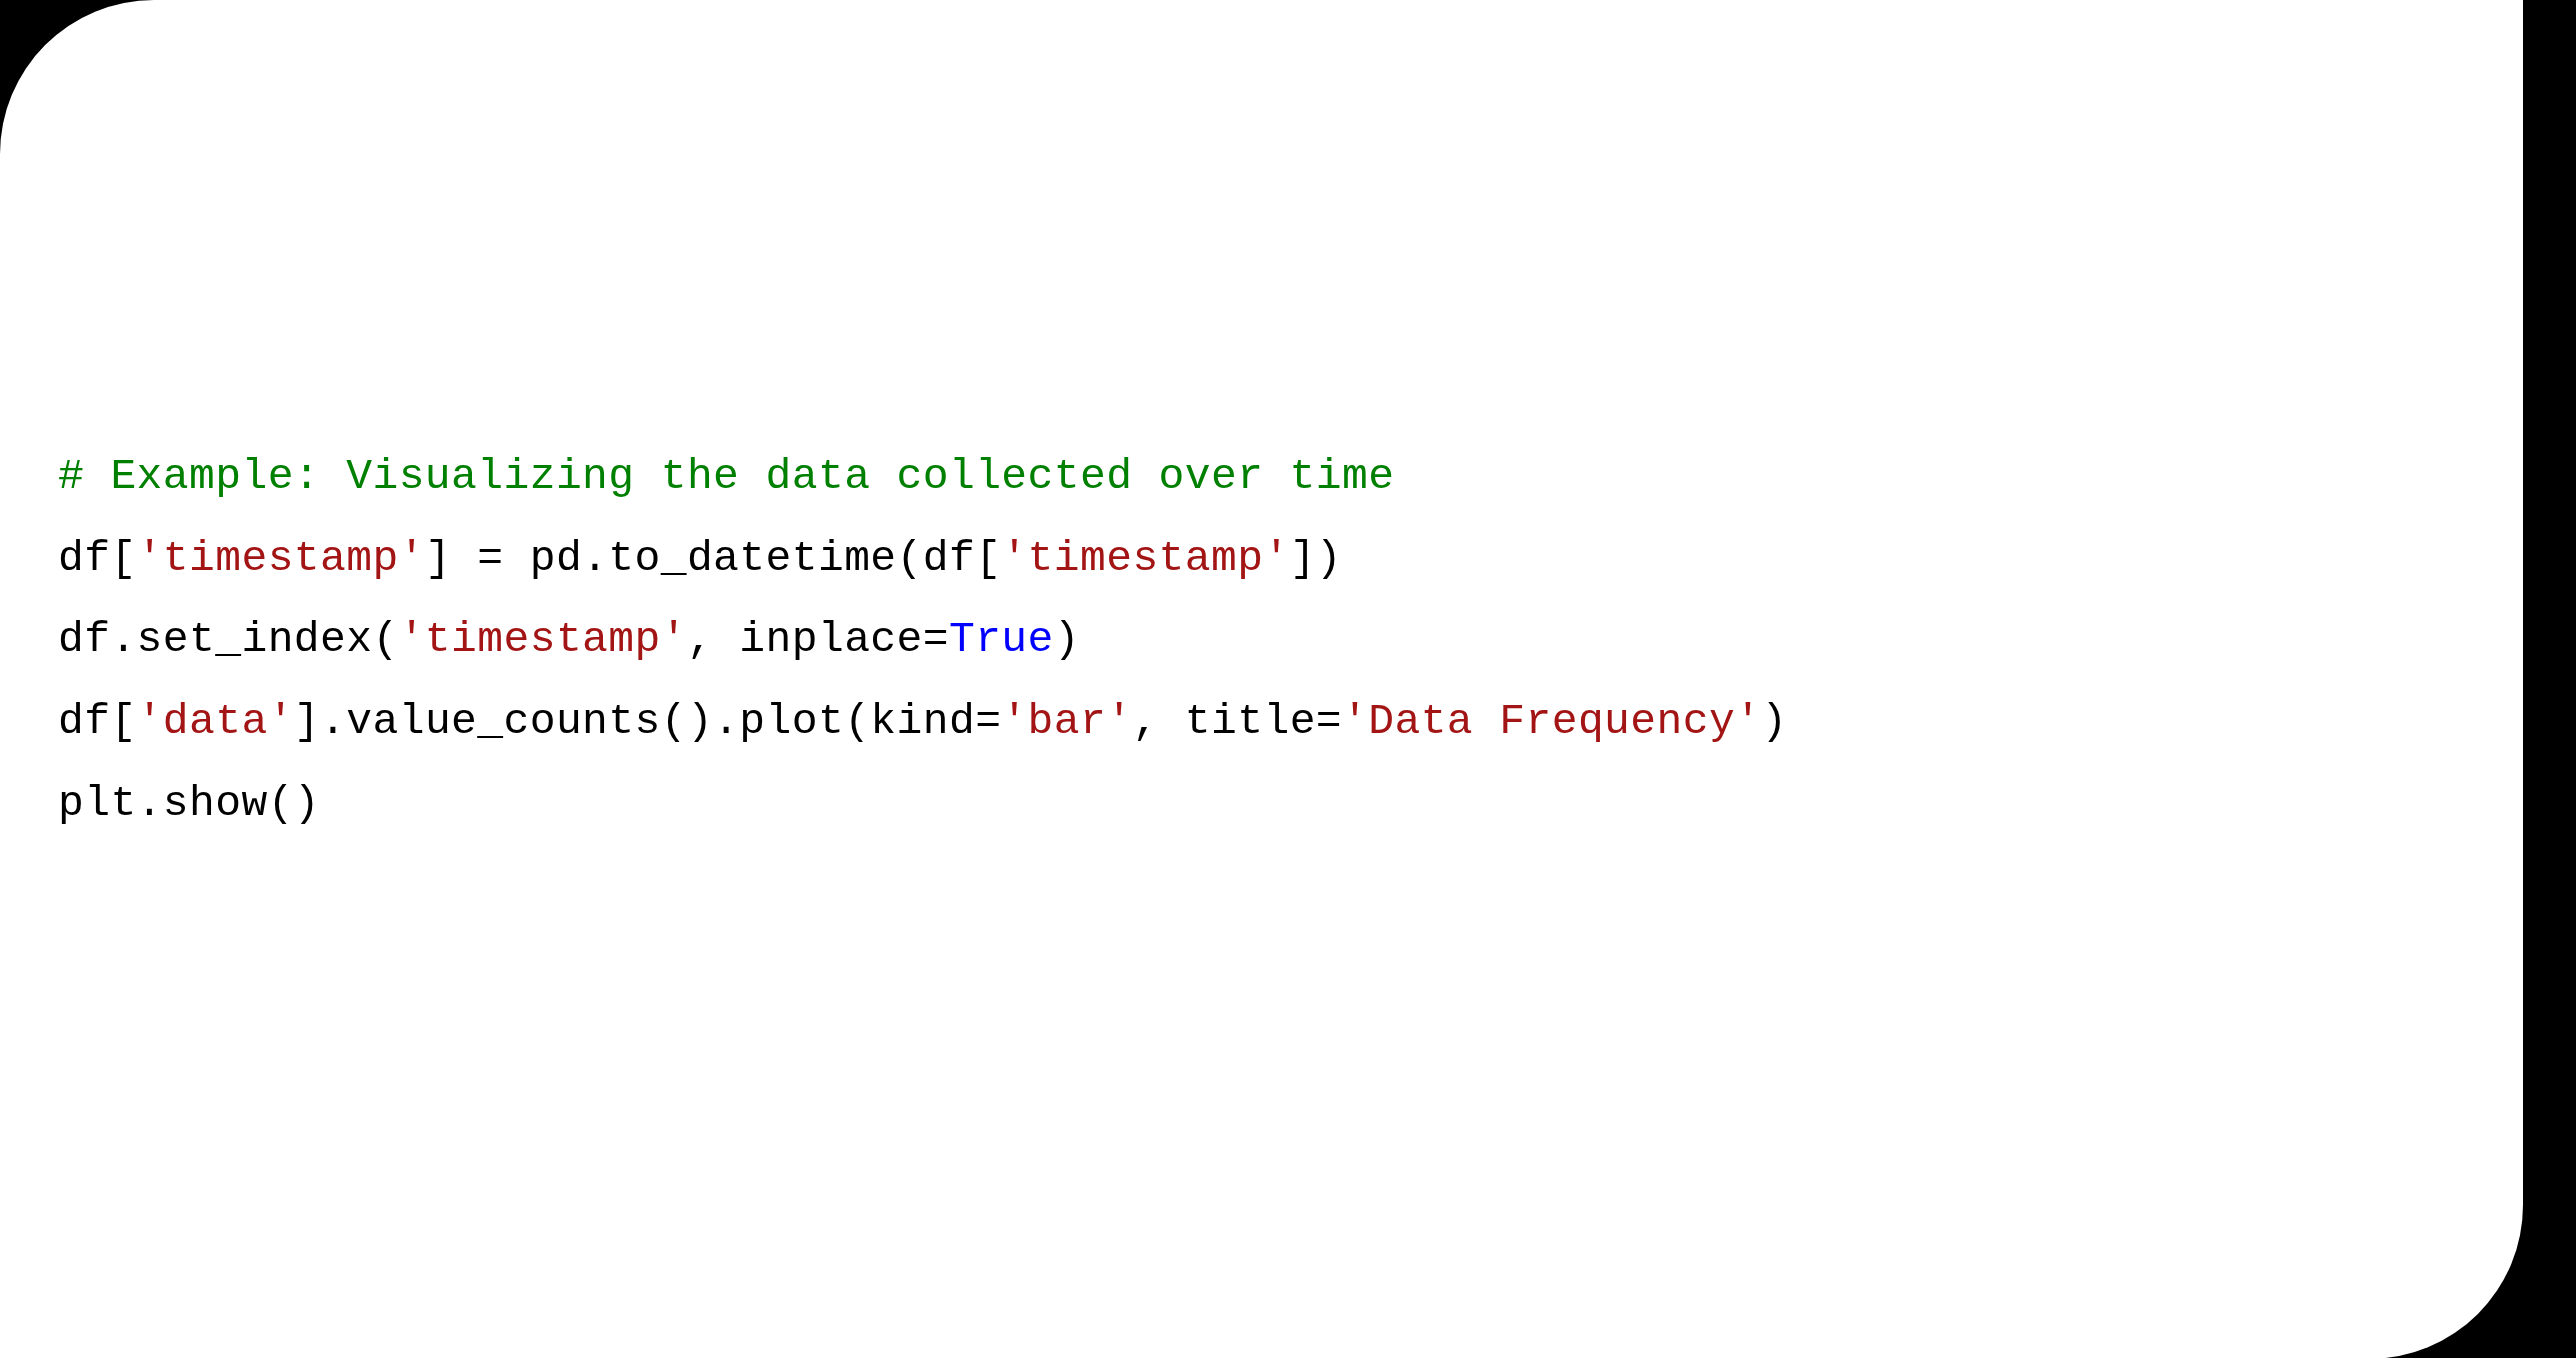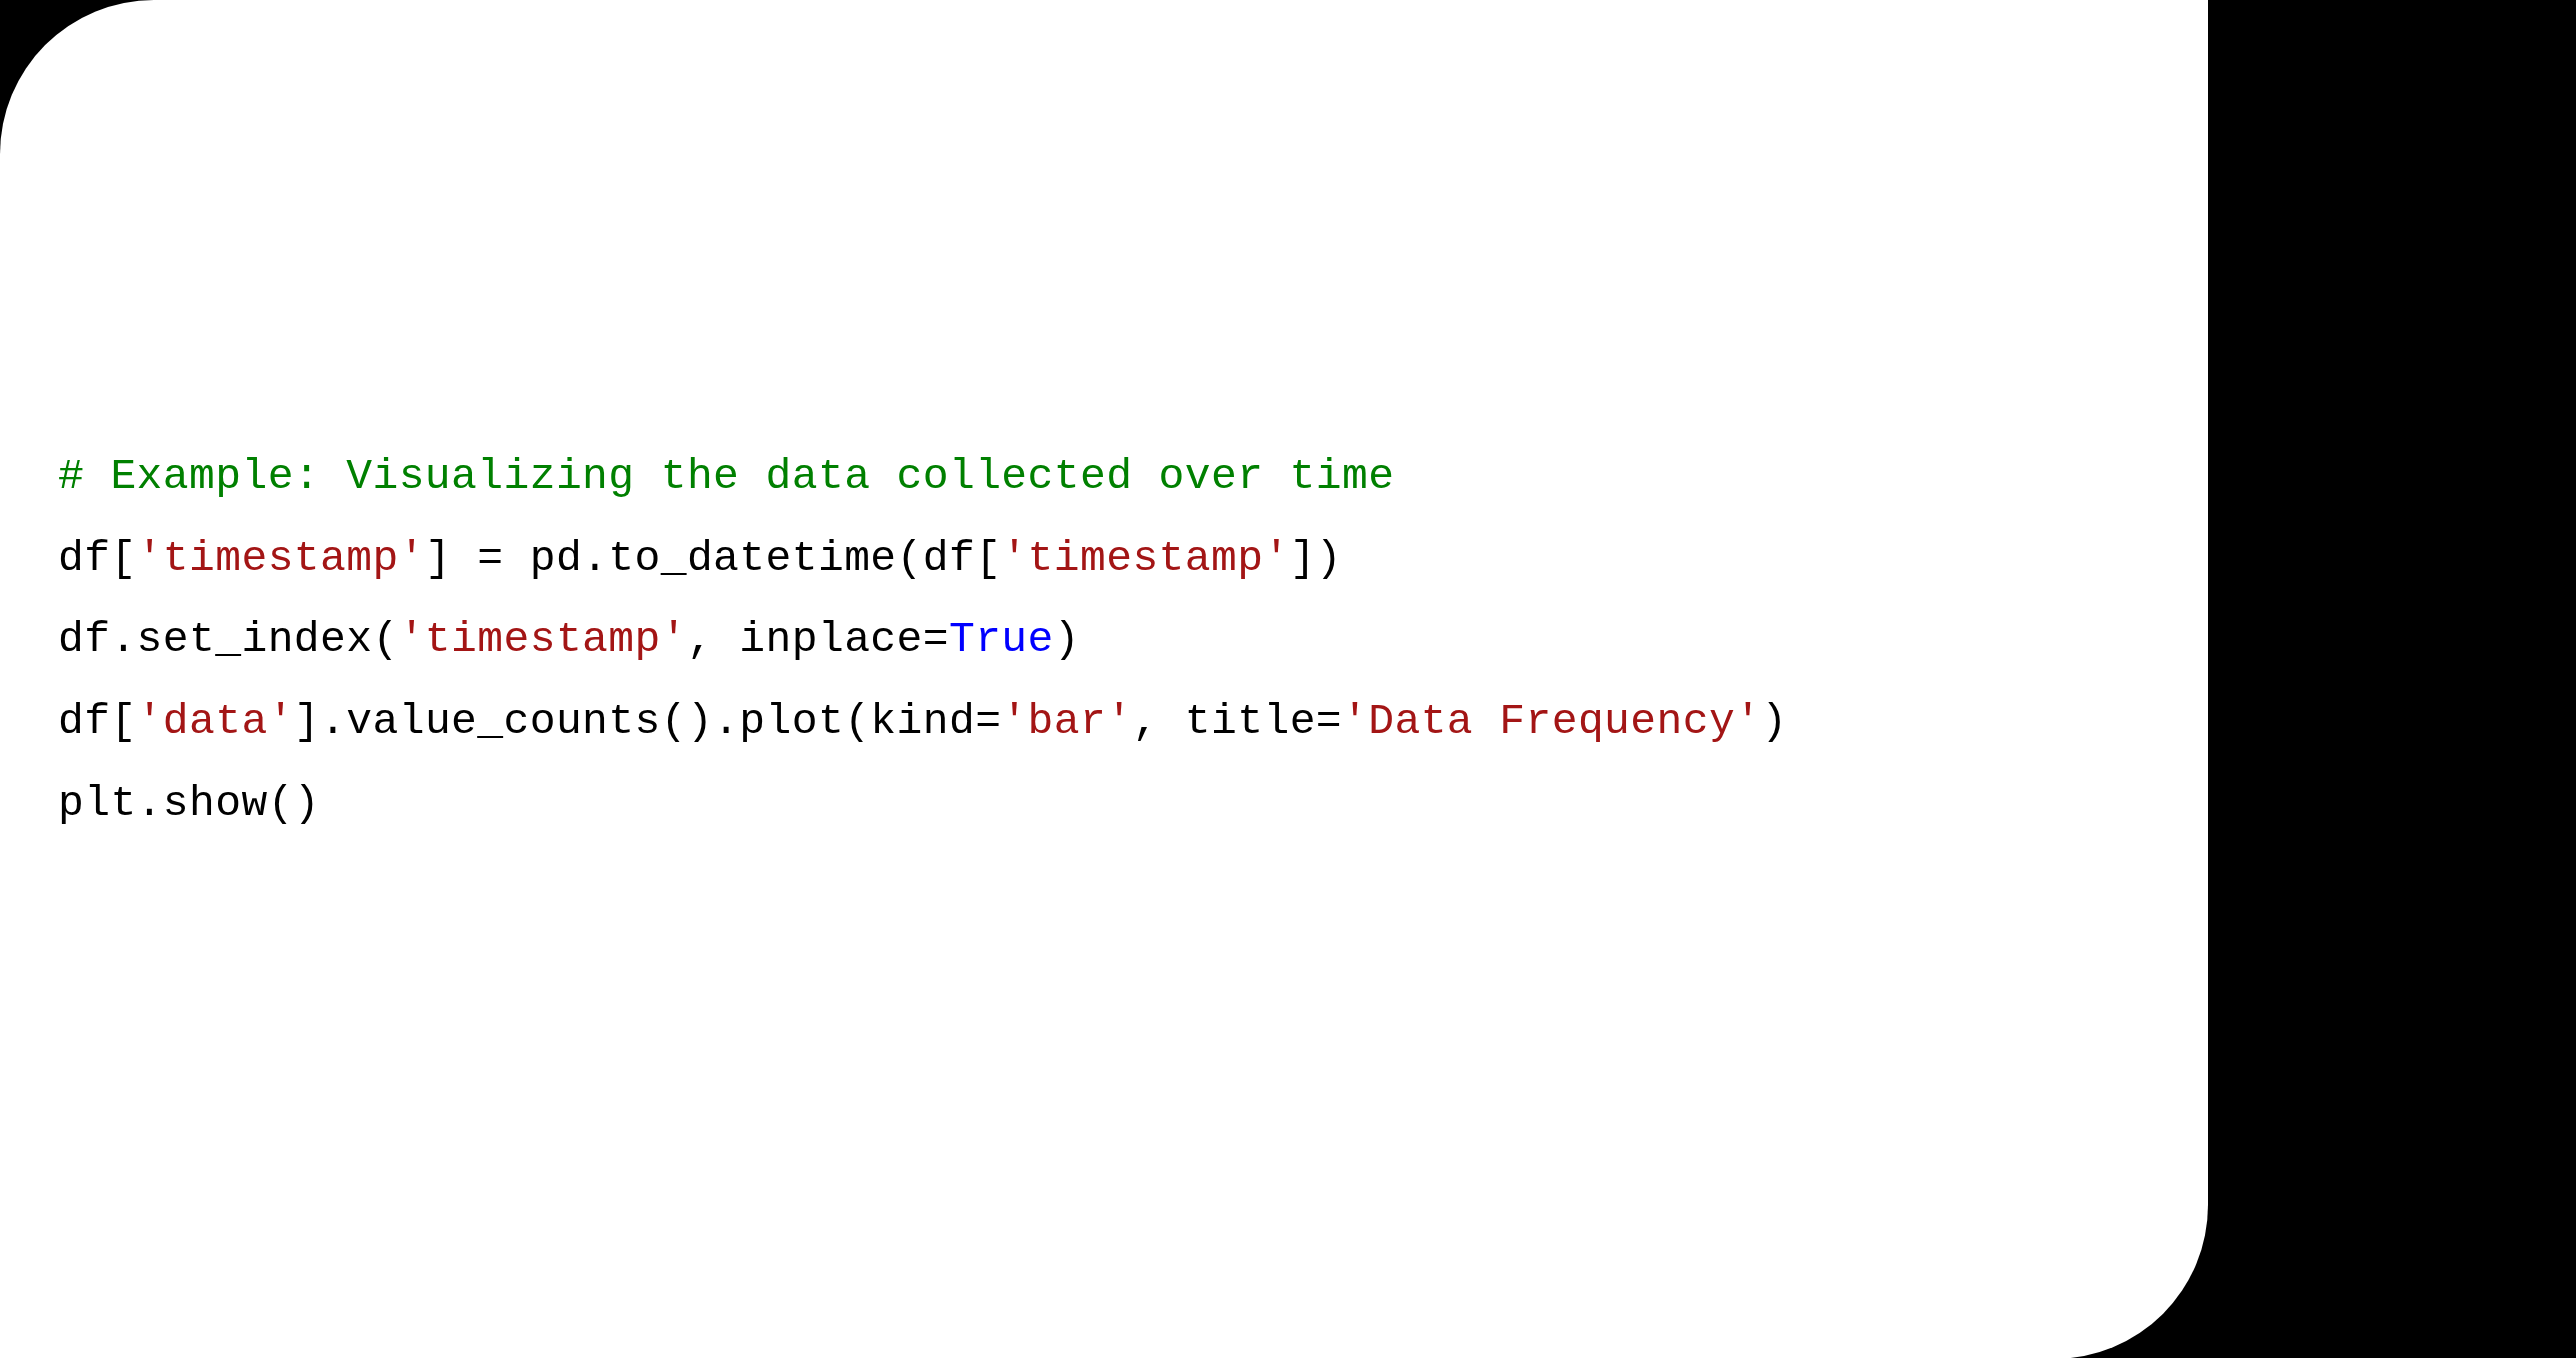--- a/index.html
+++ b/index.html
@@ -9,21 +9,21 @@
       width: 2576px;
       height: 1359px;
       overflow: hidden;
       font-family: 'Consolas', 'Monaco', 'Courier New', monospace;
     }
     .card {
       background: #ffffff;
       position: absolute;
       top: 0;
       left: 0;
-      width: 2208px;
+      width: 2523px;
       height: 1359px;
       border-top-left-radius: 154px;
       border-bottom-right-radius: 154px;
       box-sizing: border-box;
     }
     .code-block {
       position: absolute;
       top: 436px;
       left: 58px;
       font-size: 43px;

